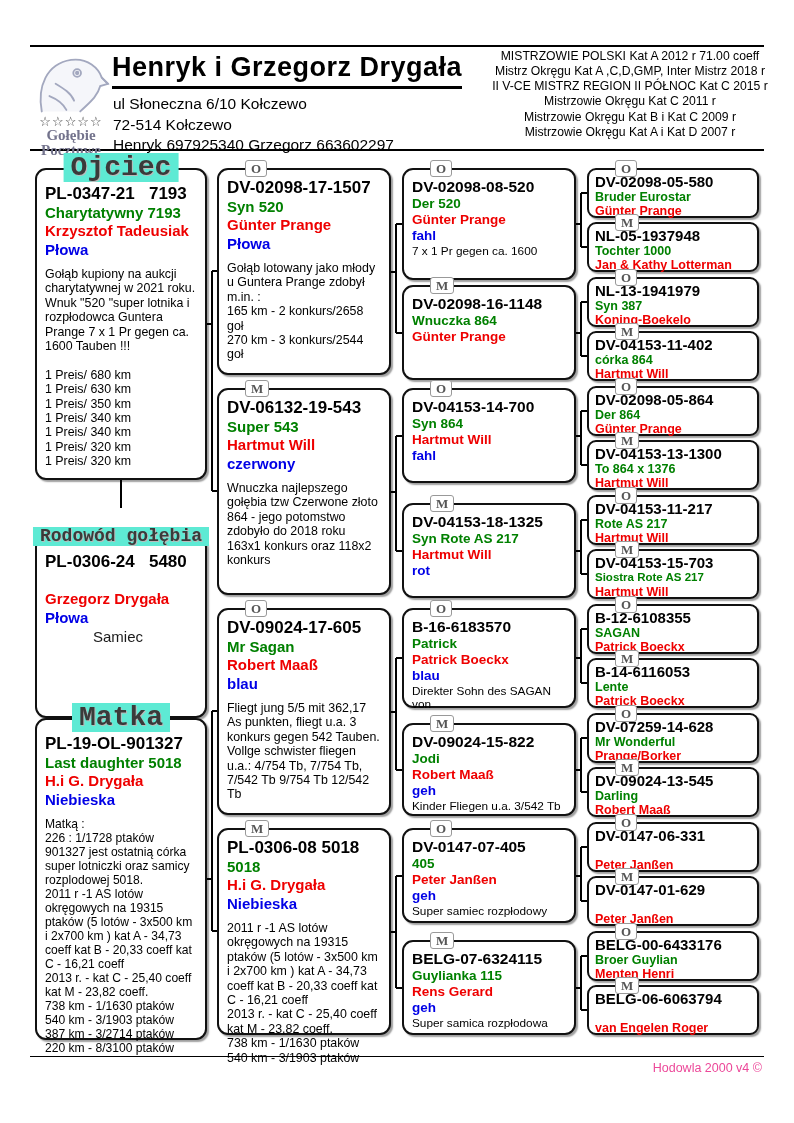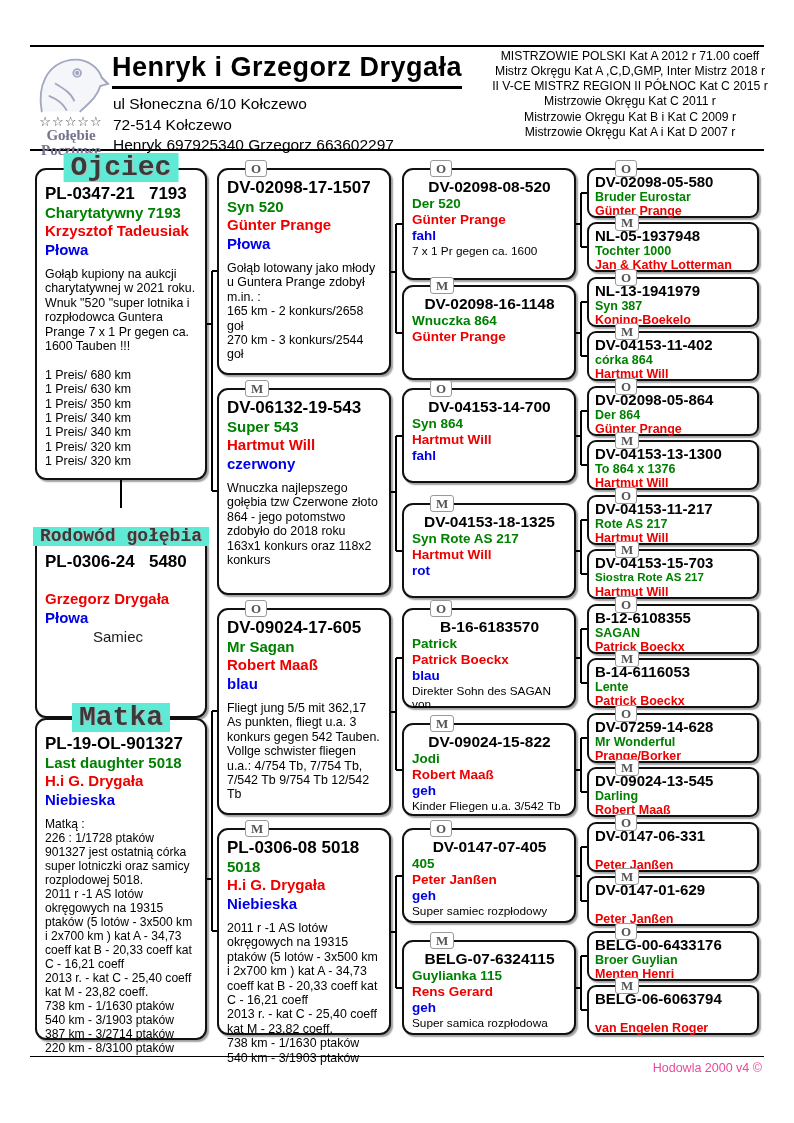--- a/index.html
+++ b/index.html
@@ -37,21 +37,21 @@
     position:absolute;top:-10px;left:26px;background:#fff;border:1px solid #999;border-radius:3px;
     padding:0 5px;font-family:"Liberation Serif",serif;font-weight:bold;font-size:13px;color:#555;line-height:15px;
   }
   .ring{font-weight:bold;font-size:17px;line-height:1.15;white-space:pre-wrap;}
   .name{font-weight:bold;font-size:15px;line-height:1.2;color:#008000;min-height:15px;}
   .fancier{font-weight:bold;font-size:15px;line-height:1.2;color:#ee0000;}
   .pcolor{font-weight:bold;font-size:15px;line-height:1.3;color:#0000e6;}
   .sex{font-size:15px;line-height:1.3;color:#1a1a1a;margin-left:48px;}
   .desc{font-size:12.4px;line-height:1.16;margin-top:8px;white-space:pre-line;}
 
-  .g3 .ring{font-size:15.5px;text-align:center;}
+  .g3 .ring{font-size:15.5px;}
   .g3 .name,.g3 .fancier,.g3 .pcolor{font-size:13.5px;line-height:1.18;min-height:13px;}
   .g3 .desc{font-size:11.8px;margin-top:1px;}
   .g4{padding:4px 5px 2px 6px;border-radius:9px;}
   .g4 .ring{font-size:15px;line-height:1.08;}
   .g4 .name,.g4 .fancier{font-size:12.5px;line-height:1.12;min-height:13.5px;}
 
   .connectors{position:absolute;left:0;top:0;pointer-events:none;}
   .footer-credit{position:absolute;right:32px;top:1061px;font-size:12.5px;color:#ec4899;}
 </style>
 </head>

